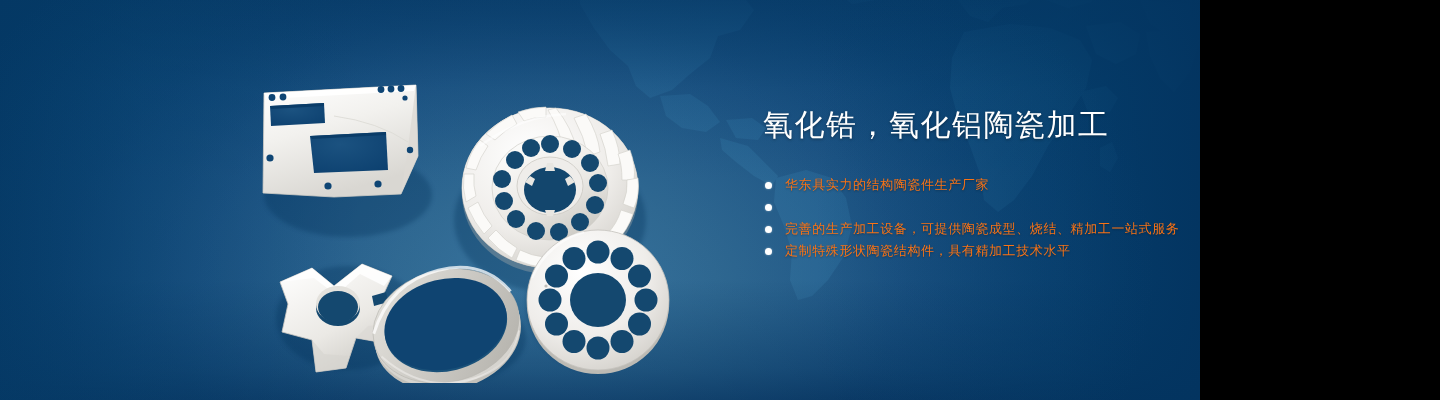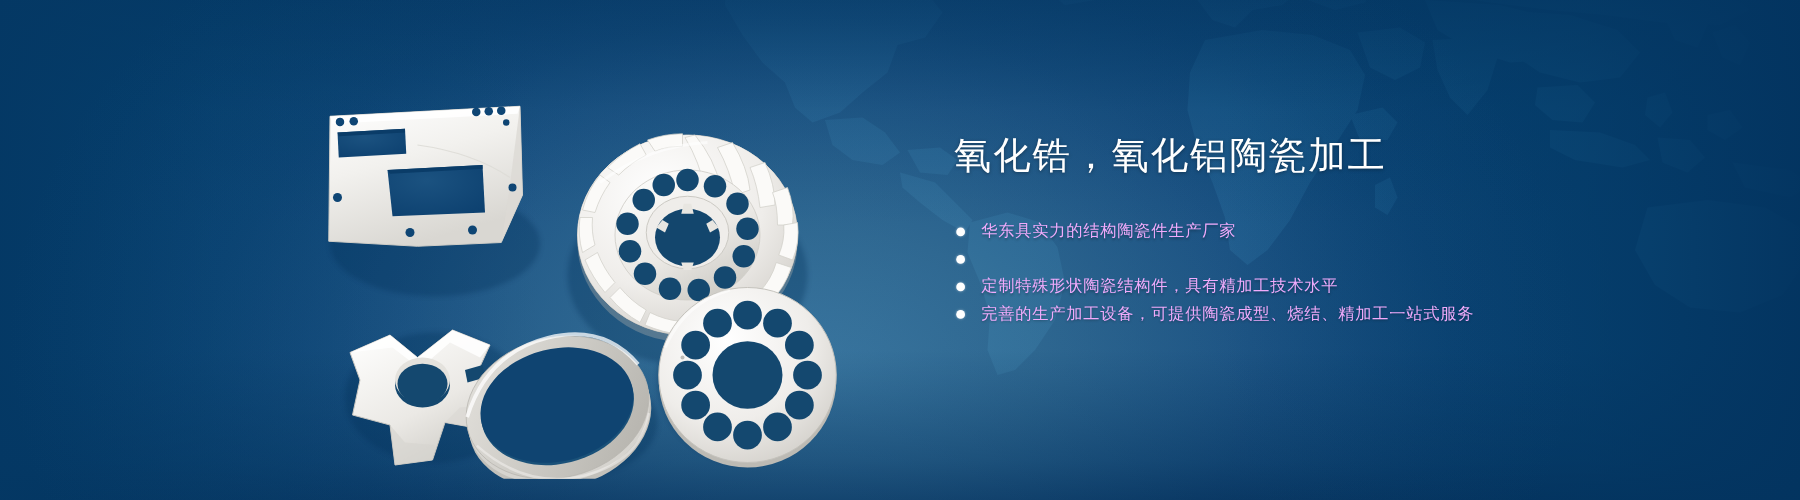--- a/index.html
+++ b/index.html
@@ -2,21 +2,21 @@
 <html><head>
 <meta charset="utf-8">
 <style>
   html, body {
     margin: 0;
     padding: 0;
     background: #000;
   }
   #banner {
     position: relative;
-    width: 1440px;
+    width: 1200px;
     height: 400px;
     overflow: hidden;
     font-family: "Liberation Sans", "DejaVu Sans", sans-serif;
     background: #064272;
   }
 
   
   .bg-base {
     position: absolute;
     inset: 0;
@@ -83,21 +83,21 @@
     flex: 0 0 auto;
     width: 7px;
     height: 7px;
     border-radius: 50%;
     background: #ffffff;
     margin-right: 13px;
     box-shadow: 0 0 2px rgba(255,255,255,0.5);
   }
   .bullet-text {
     font-size: 13px;
-    color: #f0abfc;
+    color: #f97316;
     letter-spacing: 0.6px;
     white-space: nowrap;
     text-shadow: 0 1px 2px rgba(0,0,0,0.3);
   }
 </style>
 </head>
 <body>
 
 <div id="banner">
 
@@ -340,22 +340,22 @@
     <ul class="bullets">
       <li class="bullet">
         <span class="dot"></span>
         <span class="bullet-text">华东具实力的结构陶瓷件生产厂家</span>
       </li>
       <li class="bullet">
         <span class="dot"></span>
       </li>
       <li class="bullet">
         <span class="dot"></span>
-        <span class="bullet-text">定制特殊形状陶瓷结构件，具有精加工技术水平</span>
+        <span class="bullet-text">完善的生产加工设备，可提供陶瓷成型、烧结、精加工一站式服务</span>
       </li>
       <li class="bullet">
         <span class="dot"></span>
-        <span class="bullet-text">完善的生产加工设备，可提供陶瓷成型、烧结、精加工一站式服务</span>
+        <span class="bullet-text">定制特殊形状陶瓷结构件，具有精加工技术水平</span>
       </li>
     </ul>
   </div>
 
 </div>
 
 </body></html>

